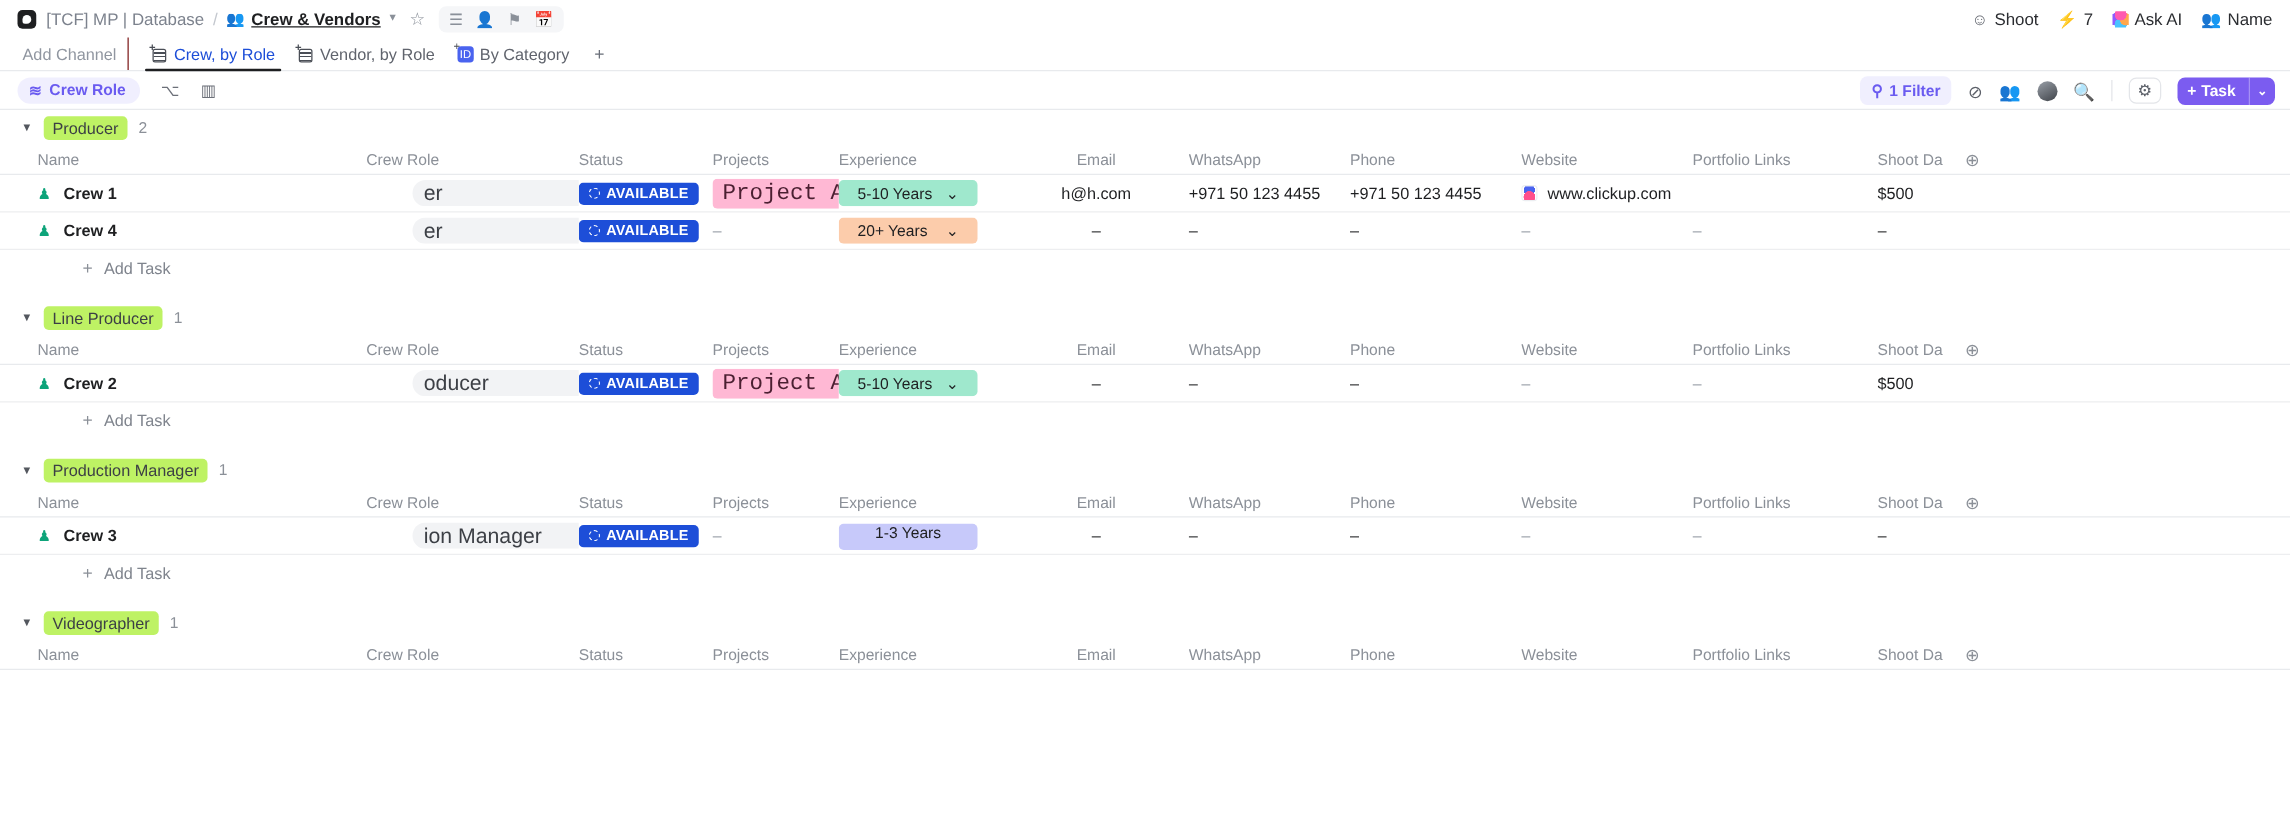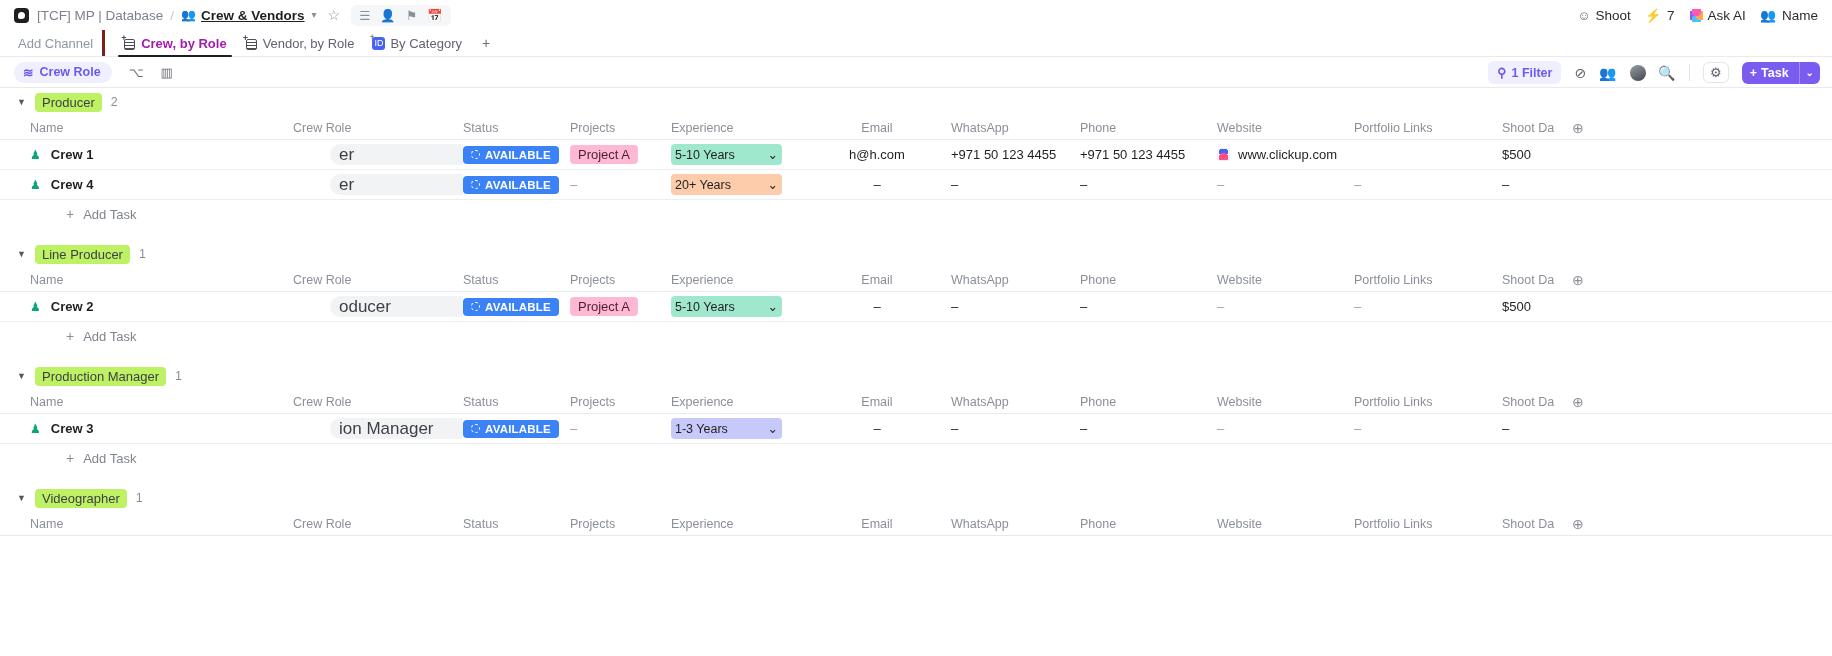--- a/index.html
+++ b/index.html
@@ -62,27 +62,27 @@
   .tabbar {
     height: 27px;
     display: flex; align-items: stretch;
     border-bottom: 1px solid #e8eaed;
     padding-left: 9px;
     font-size: 13px;
   }
   .add-channel {
     display: flex; align-items: center;
     color: #9096a0; font-size: 13px;
-    padding: 0 9px; border-right: 3px solid #7f1d1d; margin-right: 9px;
+    padding: 0 9px; border-right: 1px solid #7f1d1d; margin-right: 9px;
   }
   .tab {
     display: flex; align-items: center; gap: 5px;
     padding: 0 9px; color: #60646d; position: relative; white-space: nowrap;
   }
-  .tab.active { color: #a21caf; font-weight: 700; }
+  .tab.active { color: #1d4ed8; font-weight: 400; }
   .tab.active::after {
     content: ""; position: absolute; left: 4px; right: 4px; bottom: -1px;
     height: 2px; background: #1e1f21; border-radius: 2px;
   }
   .ico-db {
     width: 13px; height: 13px; flex: none; position: relative; top: 0px;
     display: inline-block;
   }
   .ico-db::before {
     content: ""; position: absolute; inset: 2px 1px 0 1px;
@@ -198,40 +198,40 @@
   .dash { color: #9aa0a8; }
 
   .sel {
     display: inline-flex; align-items: center; justify-content: space-between;
     width: 148px; height: 21px; border-radius: 11px;
     padding: 0 9px; font-size: 17px;
     position: relative; left: -140px;
   }
   .sel.role { background: #f2f3f5; color: #3c3f45; left: 0; width: 158px; margin-left: 37px; }
 
-  .sel-exp { width: 111px; height: 21px; border-radius: 4px; padding: 0 4px;
+  .sel-exp { width: 111px; height: 21px; border-radius: 4px; padding: 0 15px;
     display: inline-flex; align-items: center; justify-content: space-between;
     font-size: 12.5px; }
   .exp-green  { background: #9fe8cd; color: #1e1f21; }
   .exp-orange { background: #fcccab; color: #1e1f21; }
-  .exp-blue   { background: #c7c9fa; color: #1e1f21; }
+  .exp-blue   { background: #c7c9fa; color: #1e1f21; flex-direction: column; }
 
   .badge-status {
     display: inline-flex; align-items: center; gap: 5px;
-    background: #3b82f6; color: #fff;
+    background: #1d4ed8; color: #fff;
     border-radius: 4px; padding: 3px 8px;
     font-size: 11.5px; font-weight: 700; letter-spacing: .2px;
   }
   .dot-ring {
     width: 9px; height: 9px; border-radius: 50%;
     border: 1.6px dashed #fff; flex: none;
   }
   .tag-proj {
     display: inline-block; background: #ffb8d4; color: #4b1f31;
-    border-radius: 4px; padding: 2px 8px; font-size: 13px;
+    border-radius: 4px; padding: 2px 8px; font-size: 18px; font-family: Liberation Mono, monospace;
   }
   .site { display: flex; align-items: center; gap: 8px; }
   .site-favicon {
     width: 13px; height: 13px; border-radius: 3px; flex: none;
     background:
       radial-gradient(circle at 50% 78%, #ff4f8b 0 45%, transparent 47%),
       radial-gradient(circle at 50% 28%, #4a63ef 0 45%, transparent 47%),
       #fff;
     border: 1px solid #eceef1;
   }

